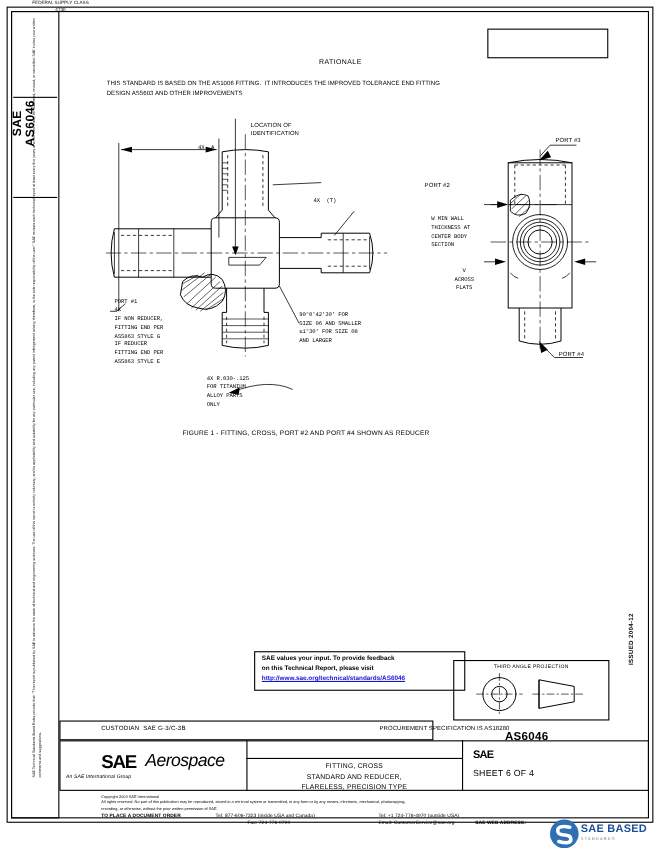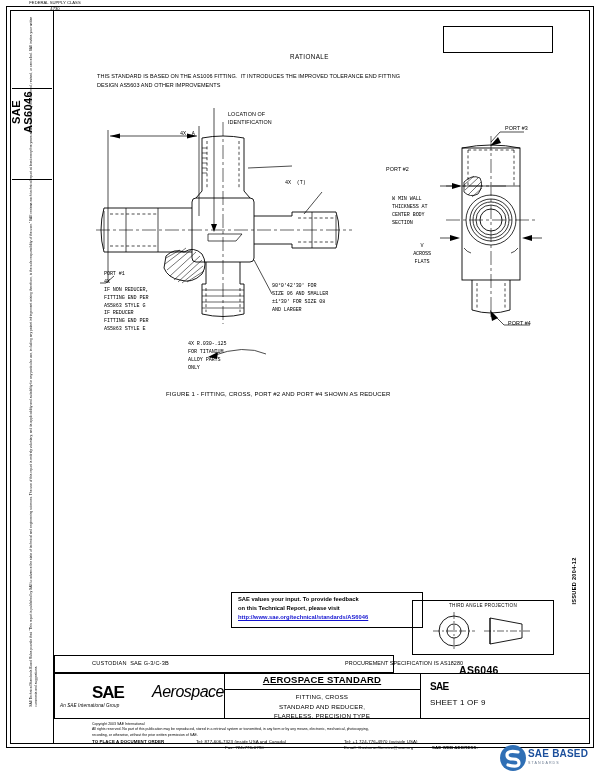--- a/index.html
+++ b/index.html
@@ -67,21 +67,21 @@
   #custTxt{left:92px;top:660px;font-size:5.6px;letter-spacing:.2px;}
   #procTxt{left:345px;top:660px;font-size:5.4px;letter-spacing:.1px;}
 
   
   #tbBox{left:54px;top:673px;width:536px;height:46px;border-top:1px solid #000;}
   #tbV1{left:224px;top:673px;height:46px;}
   #tbV2{left:420px;top:673px;height:46px;}
   #tbH1{left:224px;top:689px;width:196px;}
 
   #sae1{left:92px;top:683px;font-size:17px;font-weight:bold;letter-spacing:-1.1px;font-family:"Liberation Sans",sans-serif;}
-  #sae2{left:152px;top:683px;font-size:16px;font-style:italic;letter-spacing:-.5px;}
+  #sae2{left:132px;top:683px;font-size:16px;font-style:italic;letter-spacing:-.5px;}
   #sae3{left:60px;top:703px;font-size:4.6px;font-style:italic;letter-spacing:.1px;}
 
   #asTitle{left:224px;top:675px;width:196px;font-size:9.5px;font-weight:bold;text-align:center;letter-spacing:.2px;text-decoration:underline;}
   #asSub{left:224px;top:692px;width:196px;font-size:6.2px;text-align:center;line-height:1.55;letter-spacing:.2px;}
 
   #saeMark{left:430px;top:681px;font-size:10px;font-weight:bold;letter-spacing:-.7px;}
   #docNo{left:459px;top:664px;font-size:10.5px;font-weight:bold;letter-spacing:.3px;}
   #sheetNo{left:430px;top:698px;font-size:8px;letter-spacing:.2px;}
 
   
@@ -340,28 +340,27 @@
 
   <div class="bdr" id="tbBox"></div>
   <div class="ln vl" id="tbV1"></div>
   <div class="ln vl" id="tbV2"></div>
   <div class="ln hl" id="tbH1"></div>
 
   <div class="t" id="sae1">SAE</div>
   <div class="t" id="sae2">Aerospace</div>
   <div class="t" id="sae3">An SAE International Group</div>
 
-  <div class="t" id="asTitle">AEROSPACE STANDARD</div>
   <div class="t" id="asSub">FITTING, CROSS
 STANDARD AND REDUCER,
 FLARELESS, PRECISION TYPE</div>
 
   <div class="t" id="saeMark">SAE</div>
   <div class="t" id="docNo">AS6046</div>
-  <div class="t" id="sheetNo">SHEET 1 OF 9</div>
+  <div class="t" id="sheetNo">SHEET 6 OF 4</div>
 
   <div class="t" id="legal">Copyright 2003 SAE International
 All rights reserved. No part of this publication may be reproduced, stored in a retrieval system or transmitted, in any form or by any means, electronic, mechanical, photocopying,
 recording, or otherwise, without the prior written permission of SAE.</div>
   <div class="t" id="ordL">TO PLACE A DOCUMENT ORDER</div>
   <div class="t" id="ordTel">Tel: 877-606-7323 (inside USA and Canada)</div>
   <div class="t" id="ordFax">Fax: 724-776-0790</div>
   <div class="t" id="ordTel2">Tel: +1 724-776-4970 (outside USA)</div>
   <div class="t" id="ordEml">Email: CustomerService@sae.org</div>
   <div class="t" id="ordWeb">SAE WEB ADDRESS:</div>

